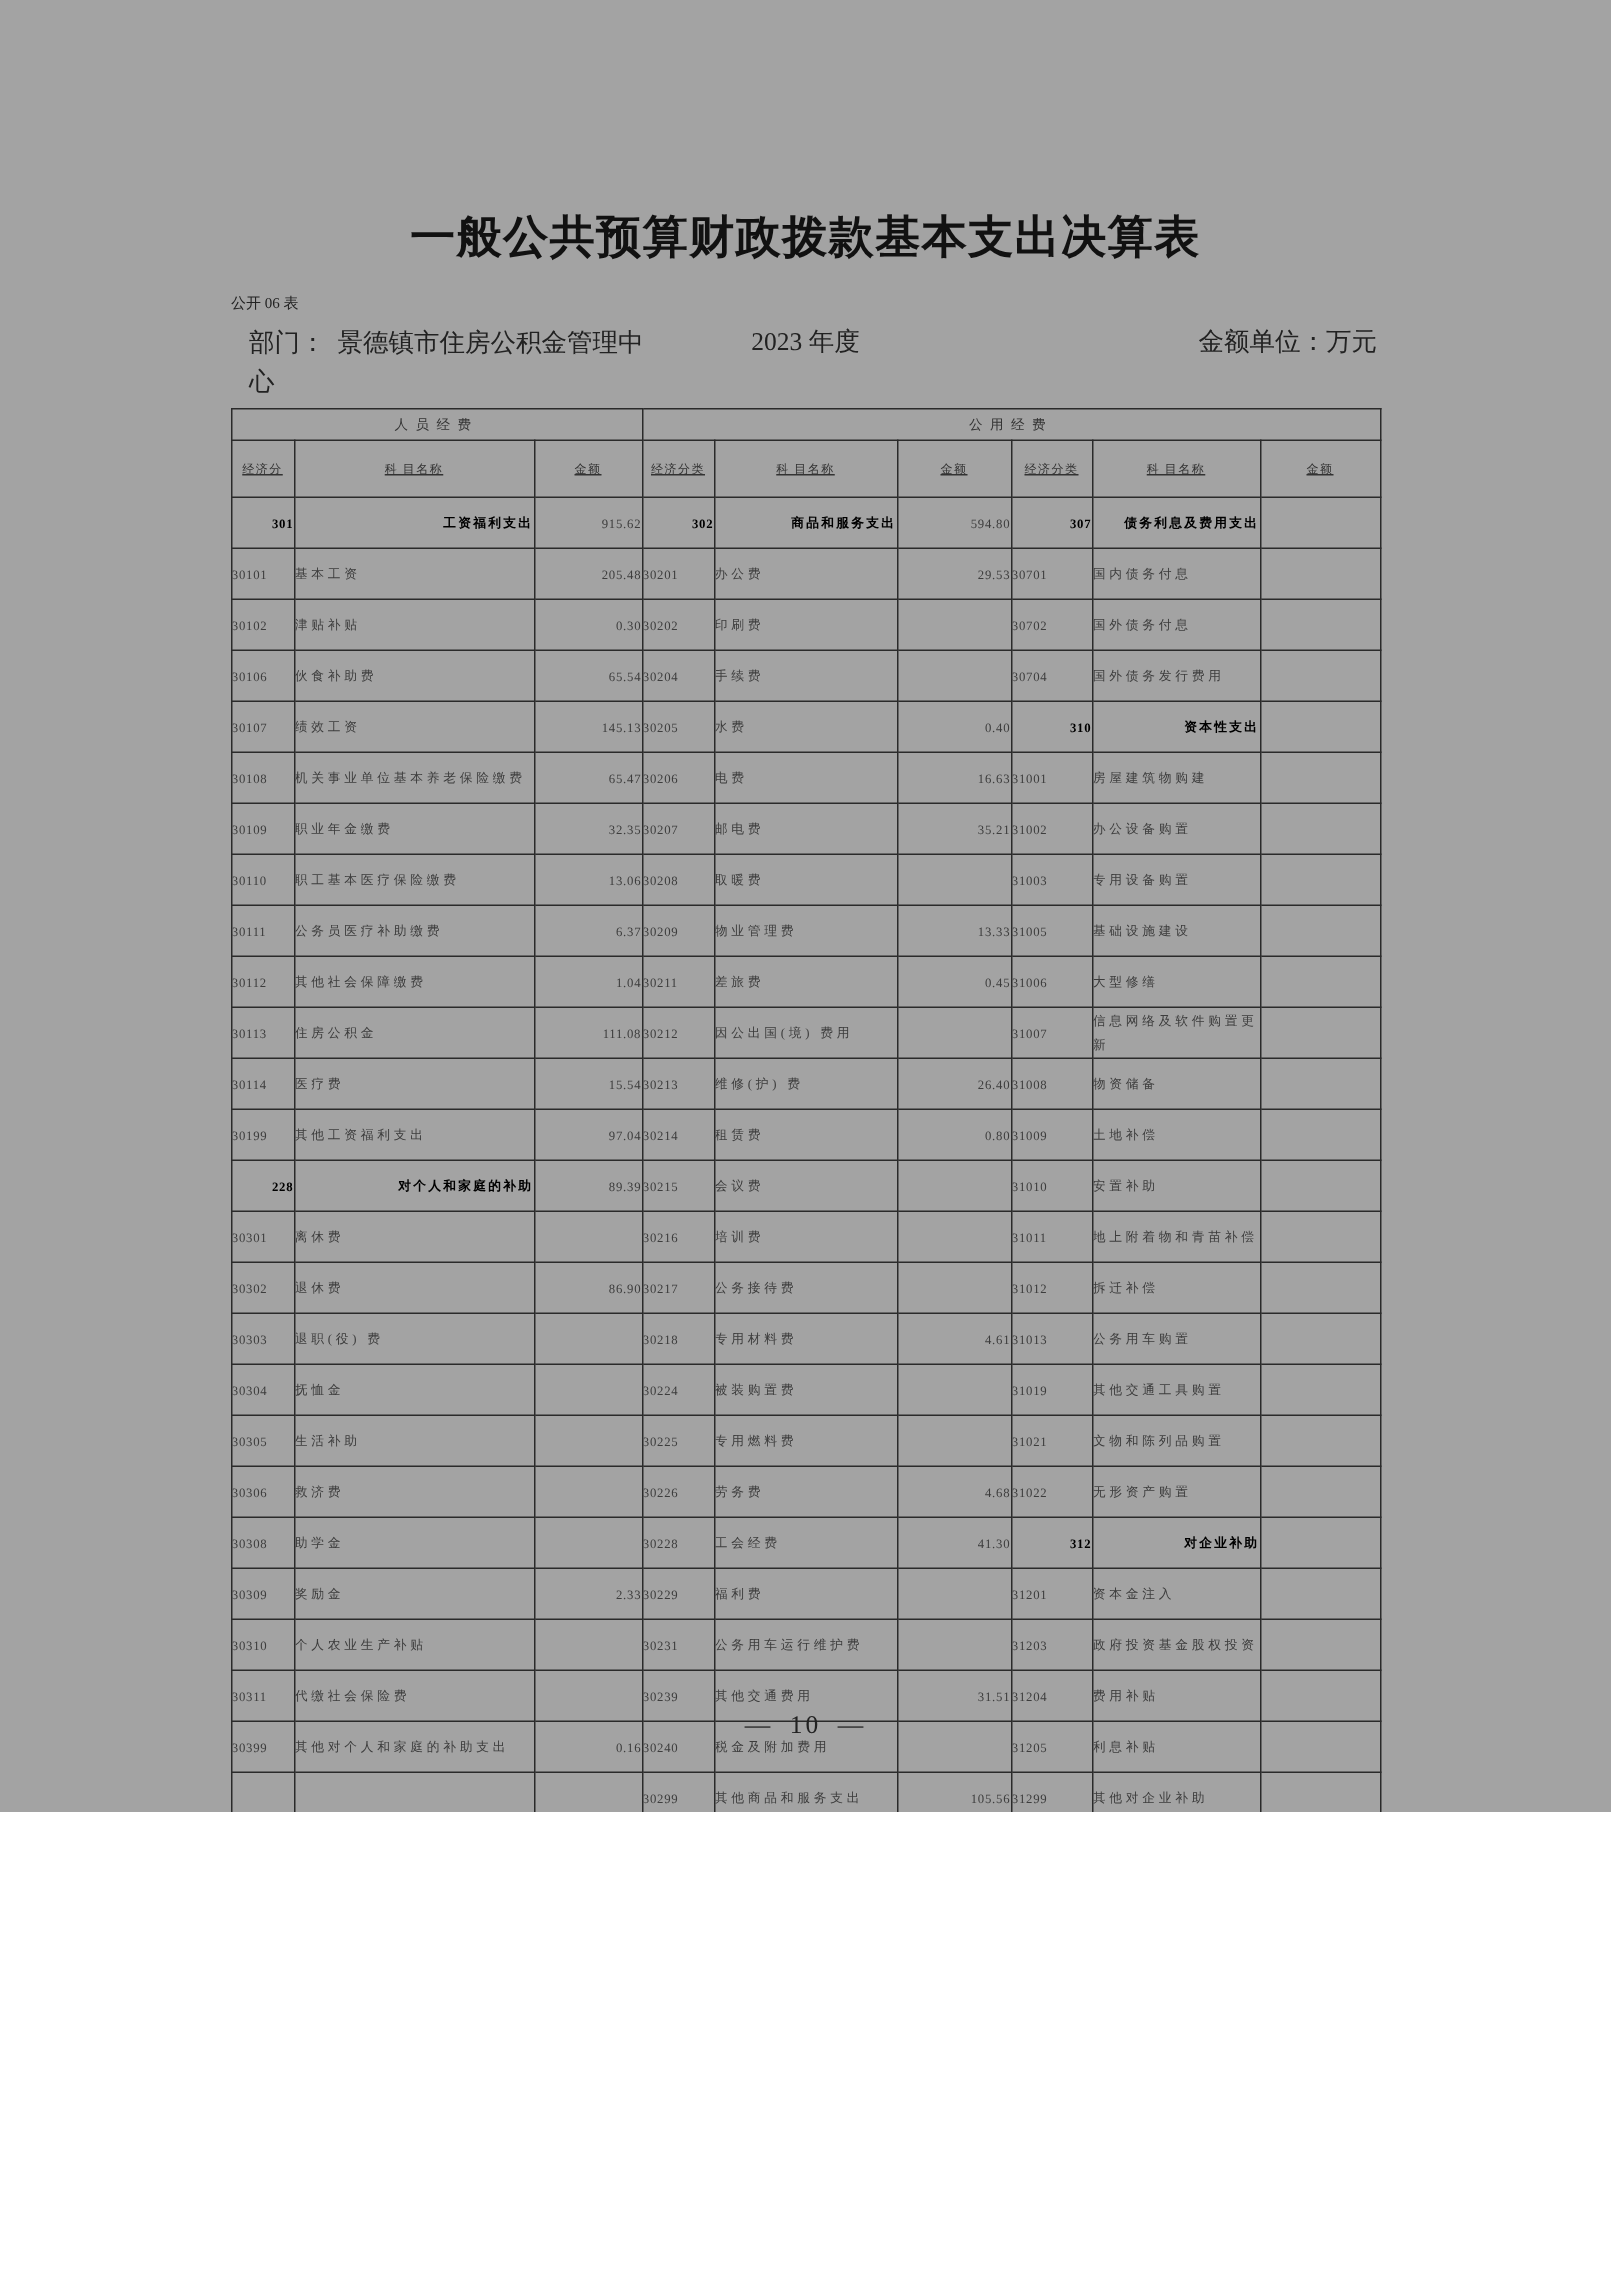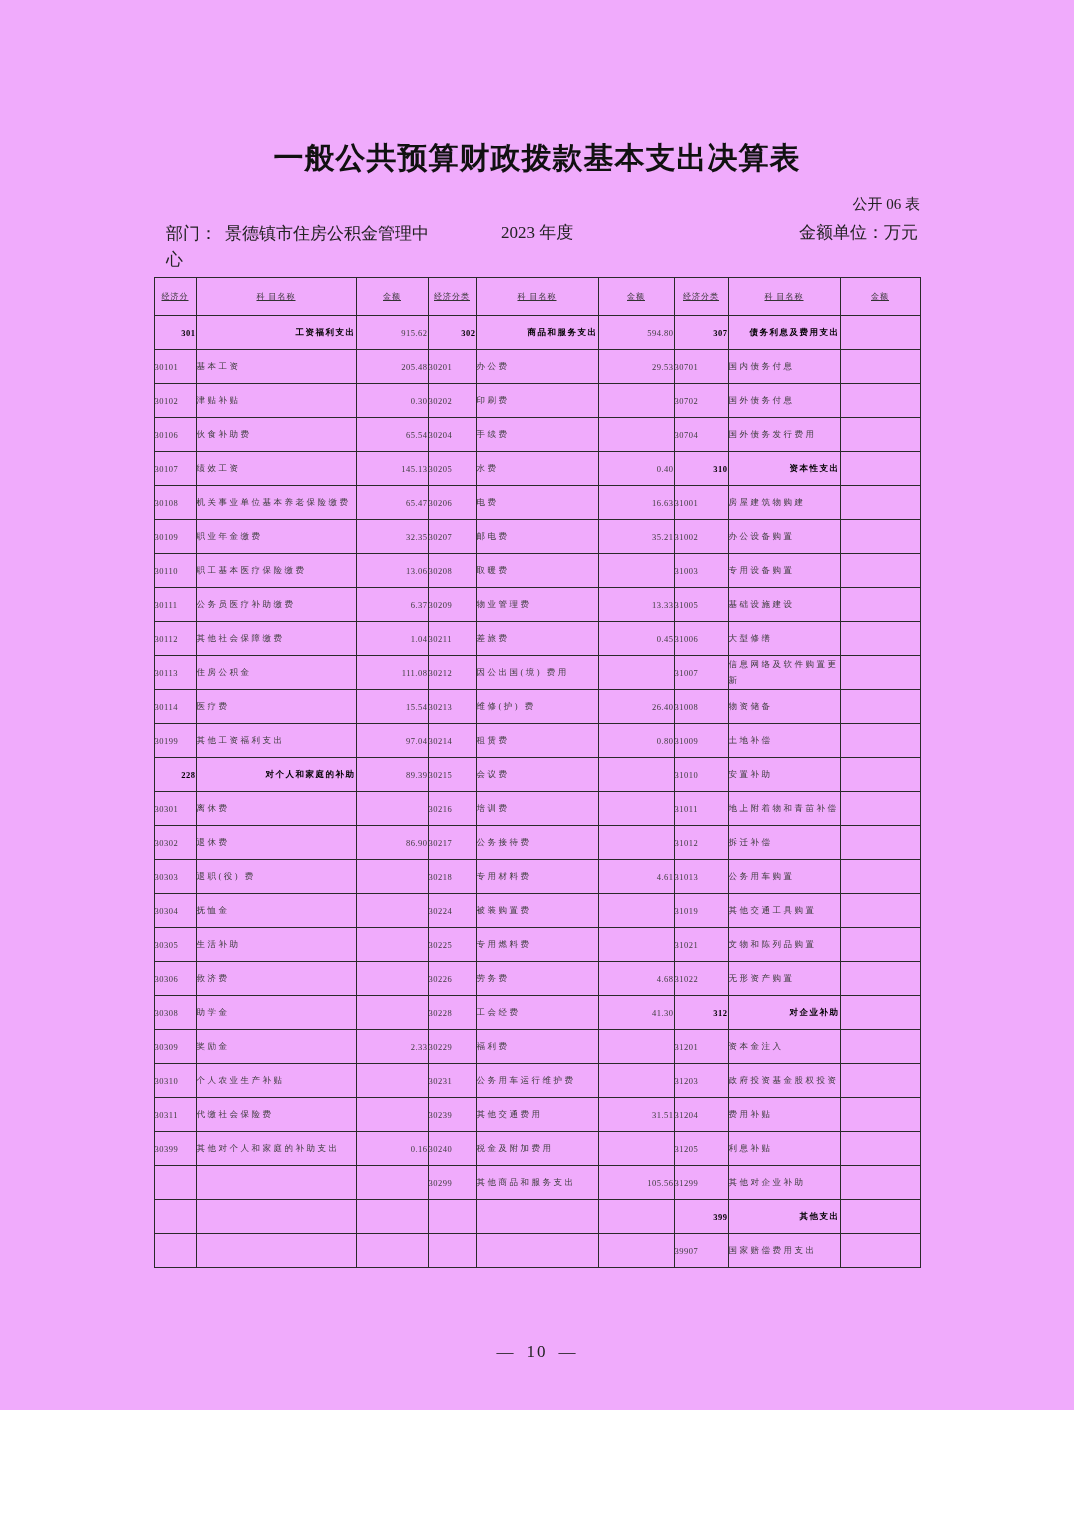--- a/index.html
+++ b/index.html
@@ -1,27 +1,27 @@
 <!DOCTYPE html>
 <html><head>
 <meta charset="utf-8">
 <style>
   * { box-sizing: border-box; }
   html,body { margin:0; padding:0; background:#ffffff; }
   .page {
-    width:1074px; height:1410px; background:#f0abfc; position:relative;
+    width:1074px; height:1208px; background:#a3a3a3; position:relative;
     font-family:"Liberation Serif","DejaVu Serif",serif; color:#1c1c1c;
     overflow:hidden;
   }
   .title {
     padding-top:138px; text-align:center;
     font-family:"Liberation Sans","DejaVu Sans",sans-serif;
     font-weight:bold; font-size:30px; letter-spacing:1px; color:#111;
   }
-  .tag-row { width:766px; margin:16px auto 0; text-align:right; font-size:15px; color:#222; }
+  .tag-row { width:766px; margin:16px auto 0; text-align:left; font-size:10px; color:#222; }
   .meta-row { width:766px; margin:7px auto 0; position:relative; font-size:17px; height:56px; color:#222; }
   .dept { position:absolute; left:12px; top:0; width:278px; word-break:break-all; line-height:1.5; }
   .dept .lbl { margin-right:8px; }
   .year { position:absolute; left:0; right:0; top:0; text-align:center; }
   .unit { position:absolute; right:2px; top:0; }
 
   table.budget { width:766px; margin:0 auto; border-collapse:collapse; table-layout:fixed; }
   table.budget th, table.budget td { border:1px solid #2a2a2a; padding:0; overflow:hidden; }
   thead th { font-weight:normal; text-align:center; color:#333; }
   tr.group-hdr th { height:21px; font-size:9px; letter-spacing:5px; }
@@ -61,20 +61,24 @@
         <col style="width:160px">
         <col style="width:72px">
       <col style="width:48px">
         <col style="width:122px">
         <col style="width:76px">
       <col style="width:54px">
         <col style="width:112px">
         <col style="width:80px">
     </colgroup>
     <thead>
+      <tr class="group-hdr">
+        <th colspan="3">人员经费</th>
+        <th colspan="6">公用经费</th>
+      </tr>
       <tr class="col-hdr">
         <th>经济分</th>
         <th>科 目名称</th>
         <th>金额</th>
         <th>经济分类</th>
         <th>科 目名称</th>
         <th>金额</th>
         <th>经济分类</th>
         <th>科 目名称</th>
         <th>金额</th>

